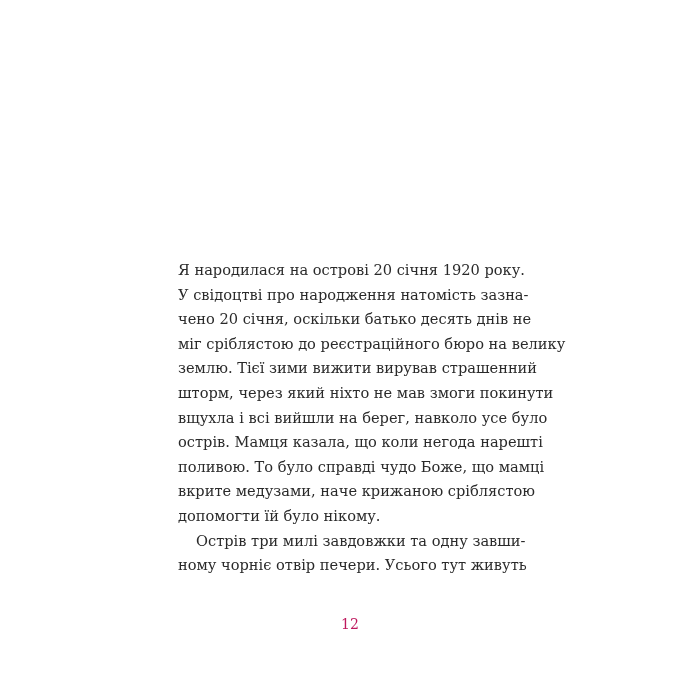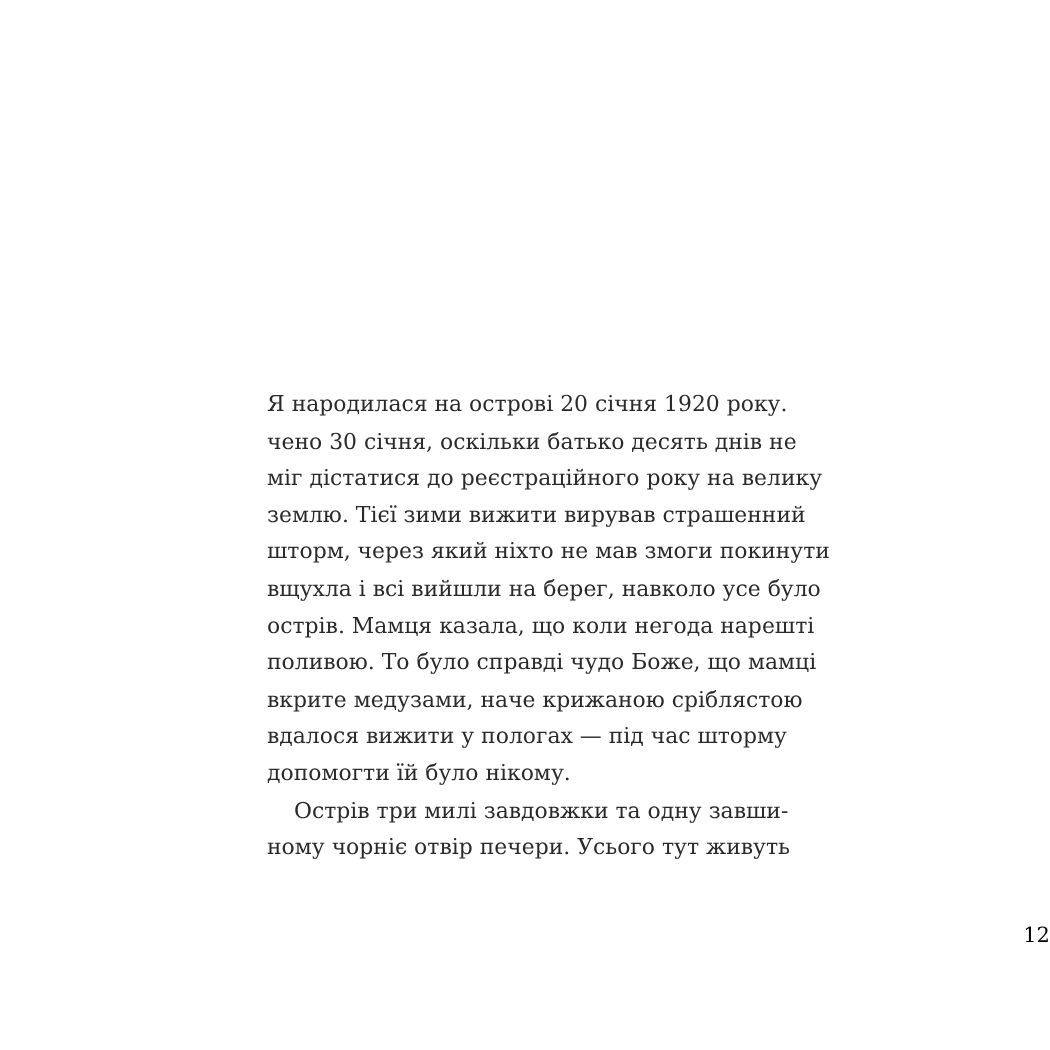--- a/index.html
+++ b/index.html
@@ -21,39 +21,39 @@
     text-align: justify;
     text-align-last: justify;
     height: 24.6px;
   }
   .line.last { text-align-last: left; }
   .line.indent { padding-left: 18px; }
   .page-number {
     position: absolute;
     left: 0; width: 700px;
     top: 616px;
-    text-align: right;
+    text-align: center;
     font-family: "DejaVu Serif", "Liberation Serif", serif;
     font-size: 14px;
-    color: #000000;
+    color: #be185d;
   }
 </style>
 </head>
 <body>
 
 <div class="page">
   <div class="text-block">
     <span class="line">Я народилася на острові 20 січня 1920 року.</span>
-    <span class="line">чено 30 січня, оскільки батько десять днів не</span>
-    <span class="line">міг дістатися до реєстраційного року на велику</span>
+    <span class="line">У свідоцтві про народження натомість зазна-</span>
+    <span class="line">чено 20 січня, оскільки батько десять днів не</span>
+    <span class="line">міг сріблястою до реєстраційного бюро на велику</span>
     <span class="line">землю. Тієї зими вижити вирував страшенний</span>
     <span class="line">шторм, через який ніхто не мав змоги покинути</span>
     <span class="line">вщухла і всі вийшли на берег, навколо усе було</span>
     <span class="line">острів. Мамця казала, що коли негода нарешті</span>
     <span class="line">поливою. То було справді чудо Боже, що мамці</span>
     <span class="line">вкрите медузами, наче крижаною сріблястою</span>
-    <span class="line">вдалося вижити у пологах — під час шторму</span>
     <span class="line last">допомогти їй було нікому.</span>
     <span class="line indent">Острів три милі завдовжки та одну завши-</span>
     <span class="line">ному чорніє отвір печери. Усього тут живуть</span>
   </div>
   <div class="page-number">12</div>
 </div>
 
 </body></html>

